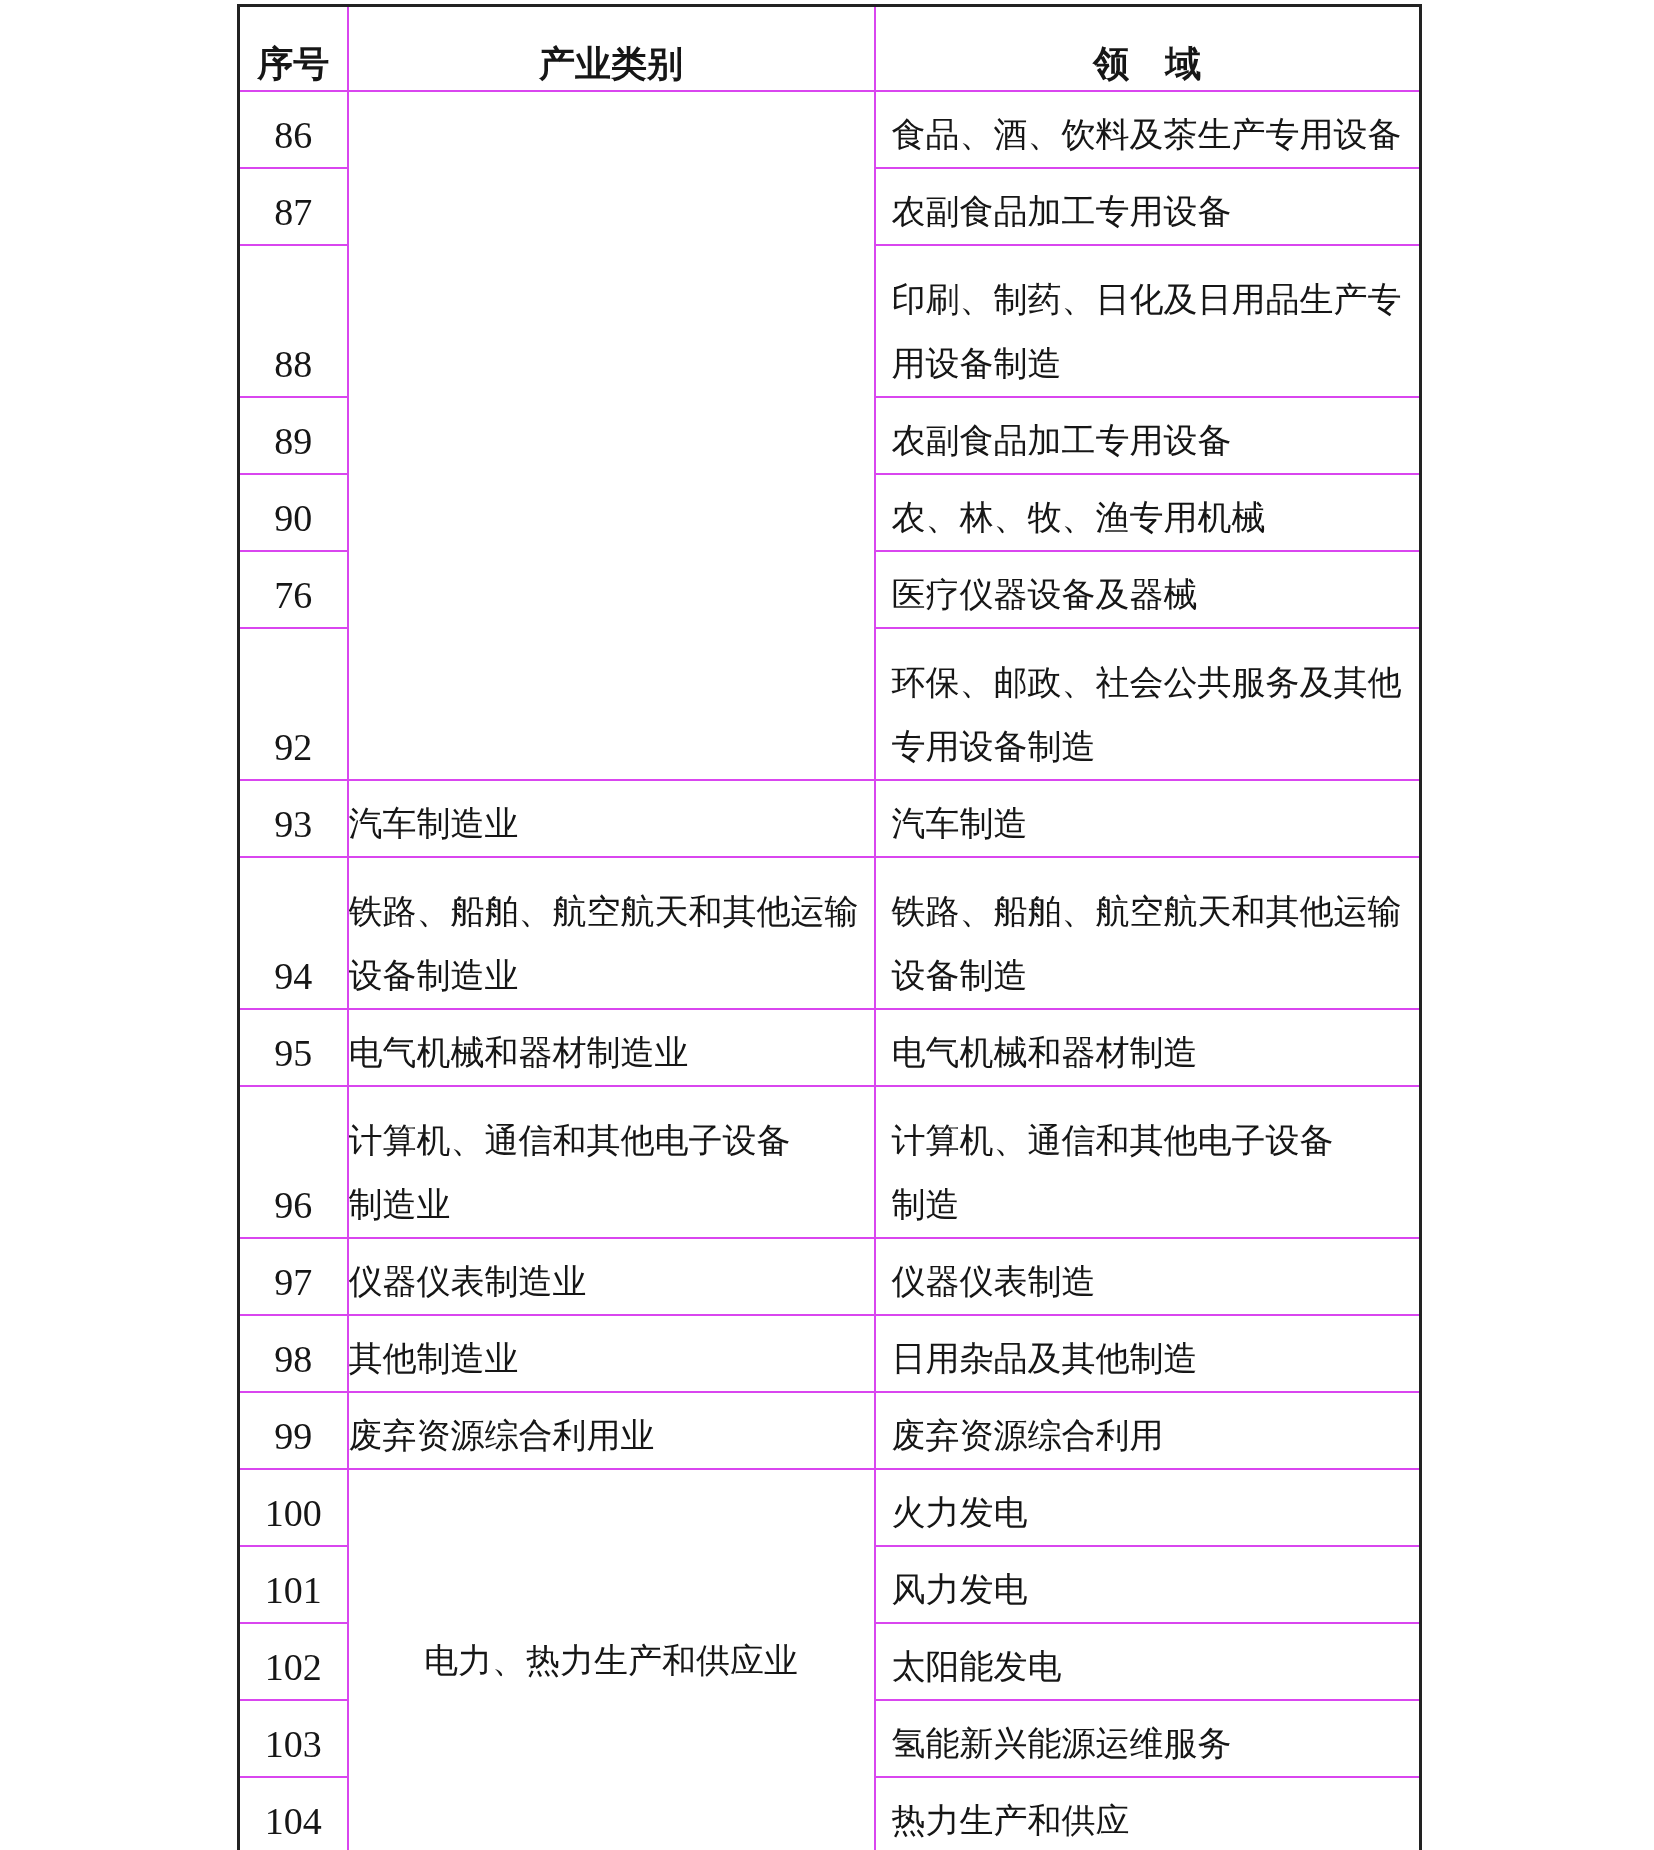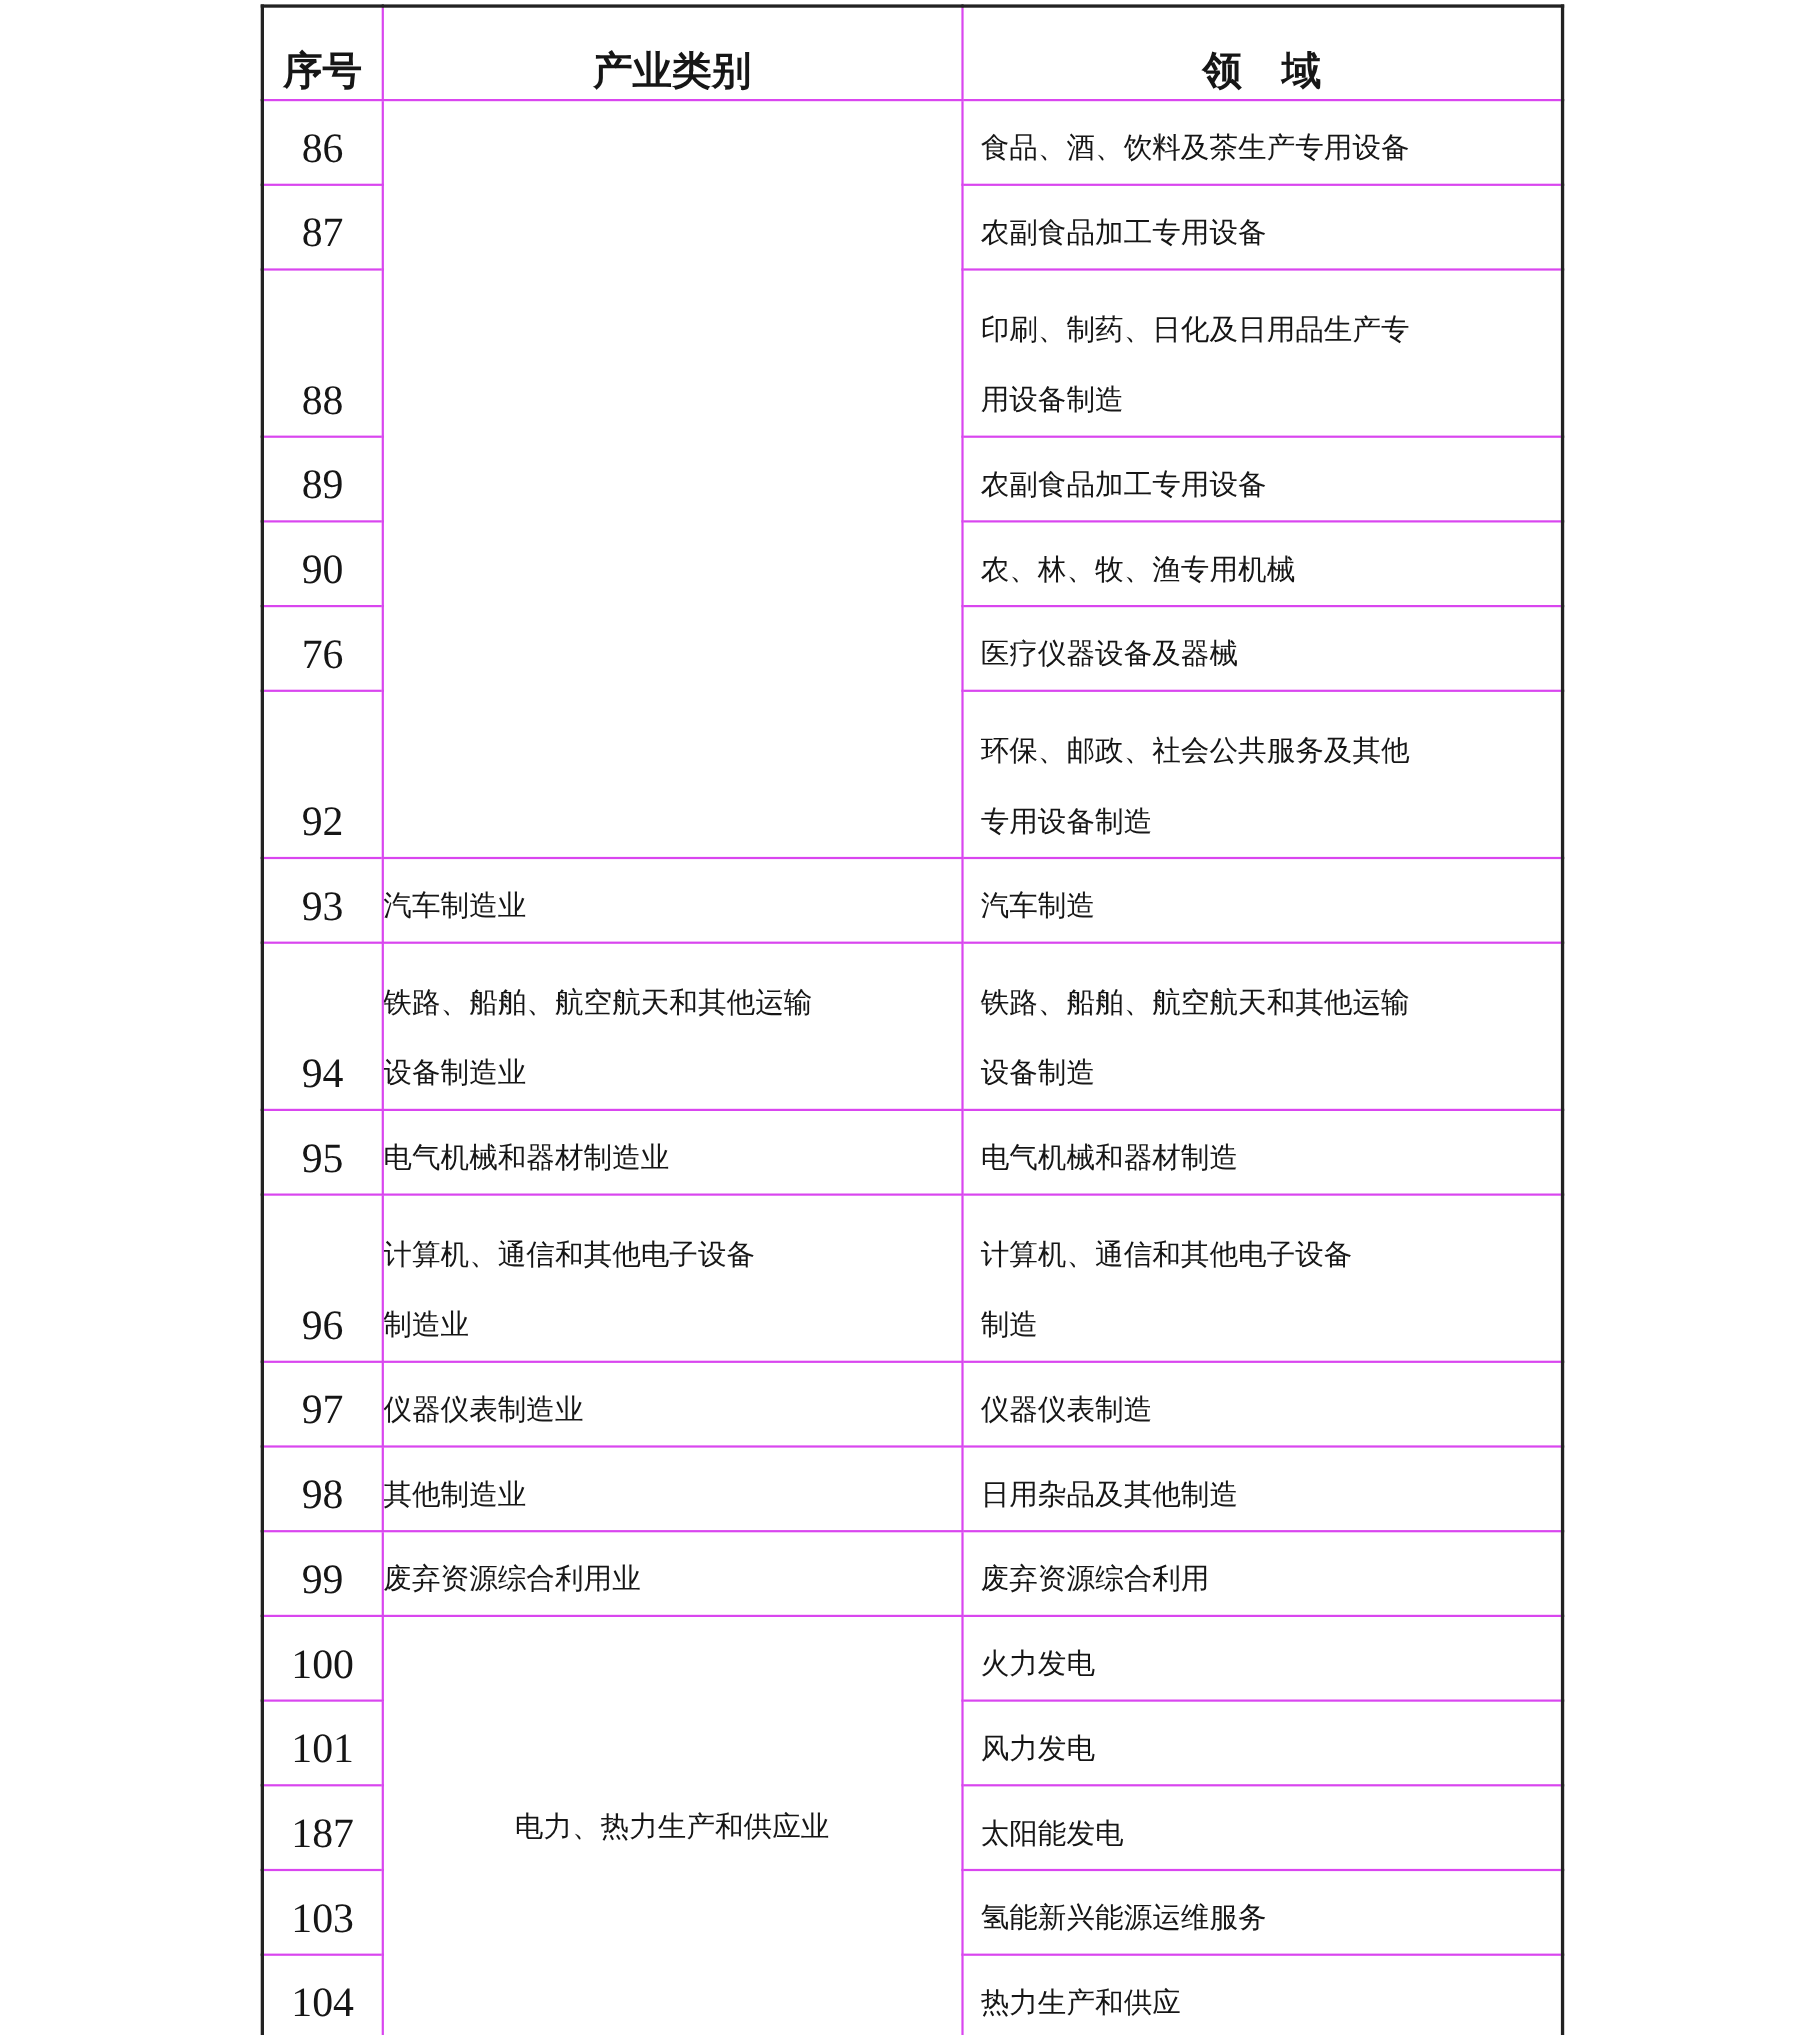--- a/index.html
+++ b/index.html
@@ -35,21 +35,21 @@
     font-weight: bold;
     font-size: 36px;
     line-height: 48px;
     vertical-align: bottom;
     text-align: center;
     padding: 0 0 2px 0;
     height: 81px;
   }
   
   .doc-table td {
-    font-size: 26px;
+    font-size: 34px;
     line-height: 64px;
     vertical-align: bottom;
     padding: 0;
   }
   tr.row-single { height: 77px; }
   tr.row-tall   { height: 152px; }
   td.serial-cell {
     text-align: center;
     font-size: 38px;
   }
@@ -156,21 +156,21 @@
     <tr class="row-single">
       <td class="serial-cell">100</td>
       <td class="category-merged" rowspan="5">电力、热力生产和供应业</td>
       <td class="field-cell">火力发电</td>
     </tr>
     <tr class="row-single">
       <td class="serial-cell">101</td>
       <td class="field-cell">风力发电</td>
     </tr>
     <tr class="row-single">
-      <td class="serial-cell">187</td>
+      <td class="serial-cell">102</td>
       <td class="field-cell">太阳能发电</td>
     </tr>
     <tr class="row-single">
       <td class="serial-cell">103</td>
       <td class="field-cell">氢能新兴能源运维服务</td>
     </tr>
     <tr class="row-single">
       <td class="serial-cell">104</td>
       <td class="field-cell">热力生产和供应</td>
     </tr>

